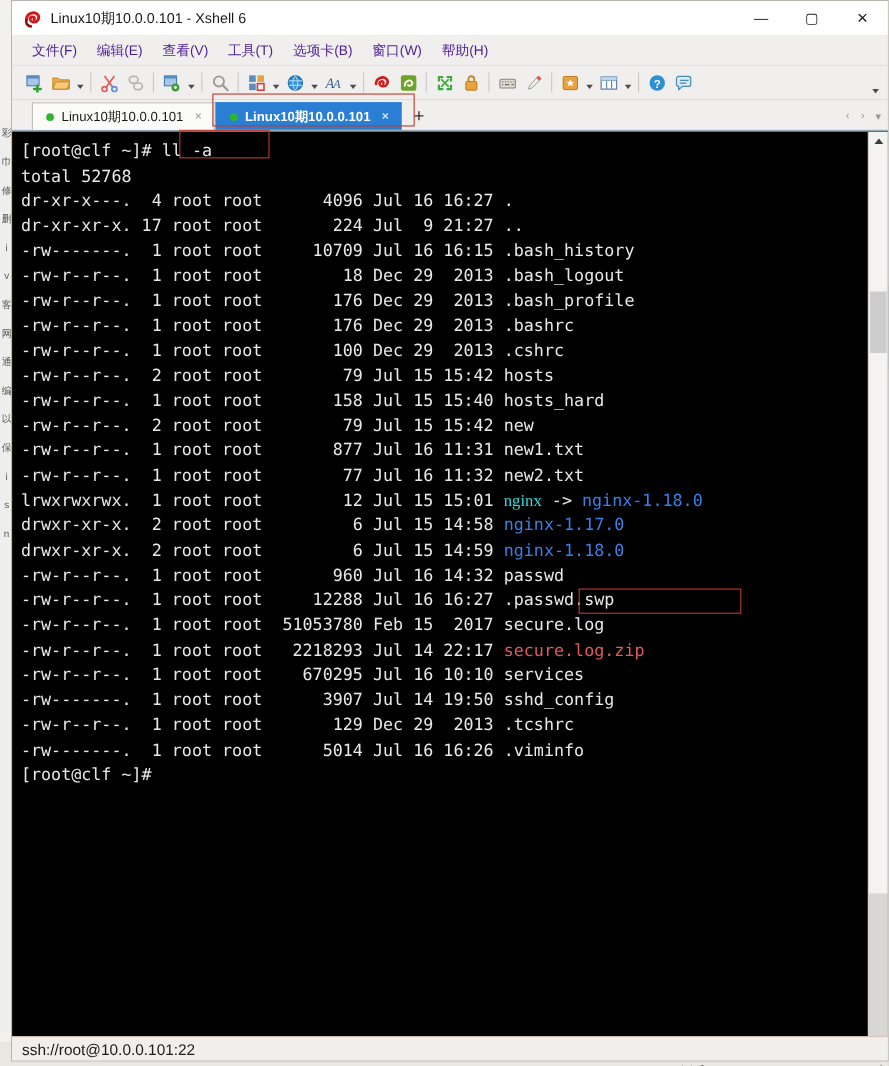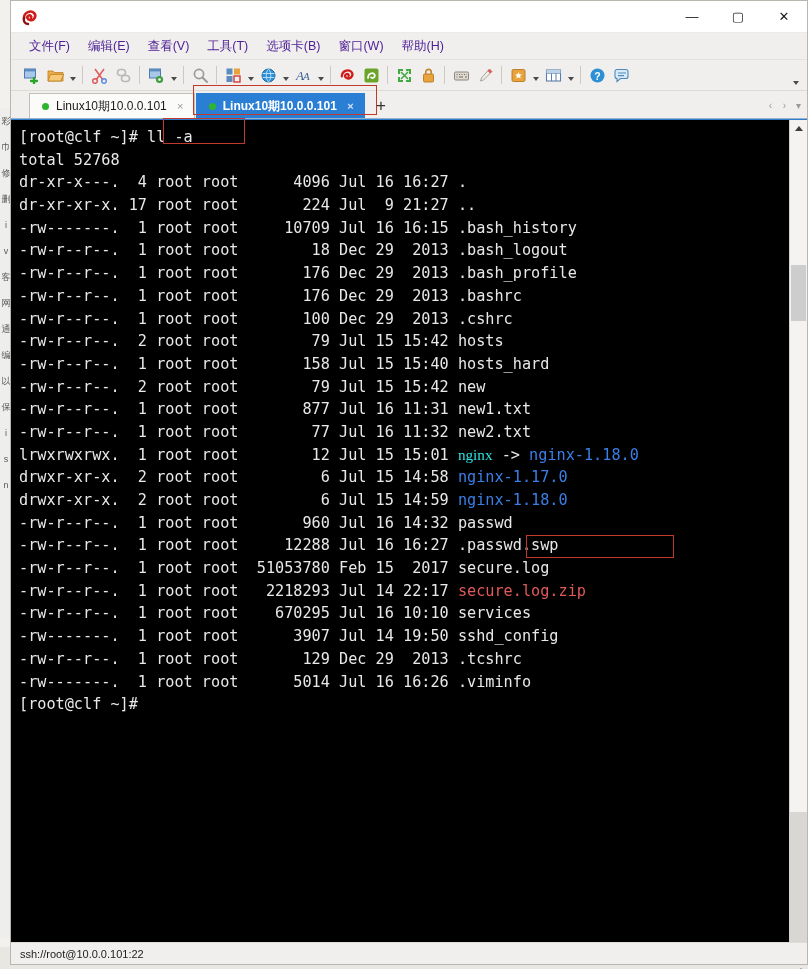--- a/index.html
+++ b/index.html
@@ -179,21 +179,21 @@
   #outer-scroll{
     position:absolute;right:0;top:110px;width:10px;height:828px;background:#f1f0ee;
   }
   #outer-thumb{
     position:absolute;right:0;top:150px;width:10px;height:76px;background:#5d85b8;
   }
 
   
   #statusbar{
     height:21px;flex:0 0 21px;background:#f0efed;
-    display:flex;align-items:center;font-size:11px;color:#1c1c1c;
+    display:flex;align-items:center;font-size:14px;color:#1c1c1c;
     border-top:1px solid #dedbd6;
   }
   #status-url{padding-left:9px;white-space:nowrap;}
   #status-right{margin-left:auto;display:flex;align-items:flex-start;height:21px;margin-top:45px;}
   .st-cell{
     padding:0 9px;height:21px;display:flex;align-items:center;gap:4px;
     white-space:nowrap;
   }
   .st-dim{color:#a9a6a1;}
   #lock-icon{
@@ -247,20 +247,21 @@
 
 <div id="xshell">
 
   <div id="titlebar">
     <div id="title-icon">
       <svg width="18" height="18" viewBox="0 0 18 18">
         <path d="M3 10 C3 4, 10 2, 13 5 C16 8, 13 13, 9 12 C6 11.4, 5.5 8.6, 7.6 7.6 C9.4 6.8, 11 8.4, 10 9.6" fill="none" stroke="#d11a1a" stroke-width="2.6" stroke-linecap="round"></path>
         <path d="M3 10 C2 13, 4 16, 7 16" fill="none" stroke="#8f0f0f" stroke-width="2.4" stroke-linecap="round"></path>
       </svg>
     </div>
+    <div id="title-text">Linux10期10.0.0.101 - Xshell 6</div>
     <div id="win-btns">
       <div class="win-btn" id="btn-min">—</div>
       <div class="win-btn" id="btn-max">▢</div>
       <div class="win-btn" id="btn-close">✕</div>
     </div>
   </div>
 
   <div id="menubar">
     <div class="menu-item">文件(F)</div>
     <div class="menu-item">编辑(E)</div>

